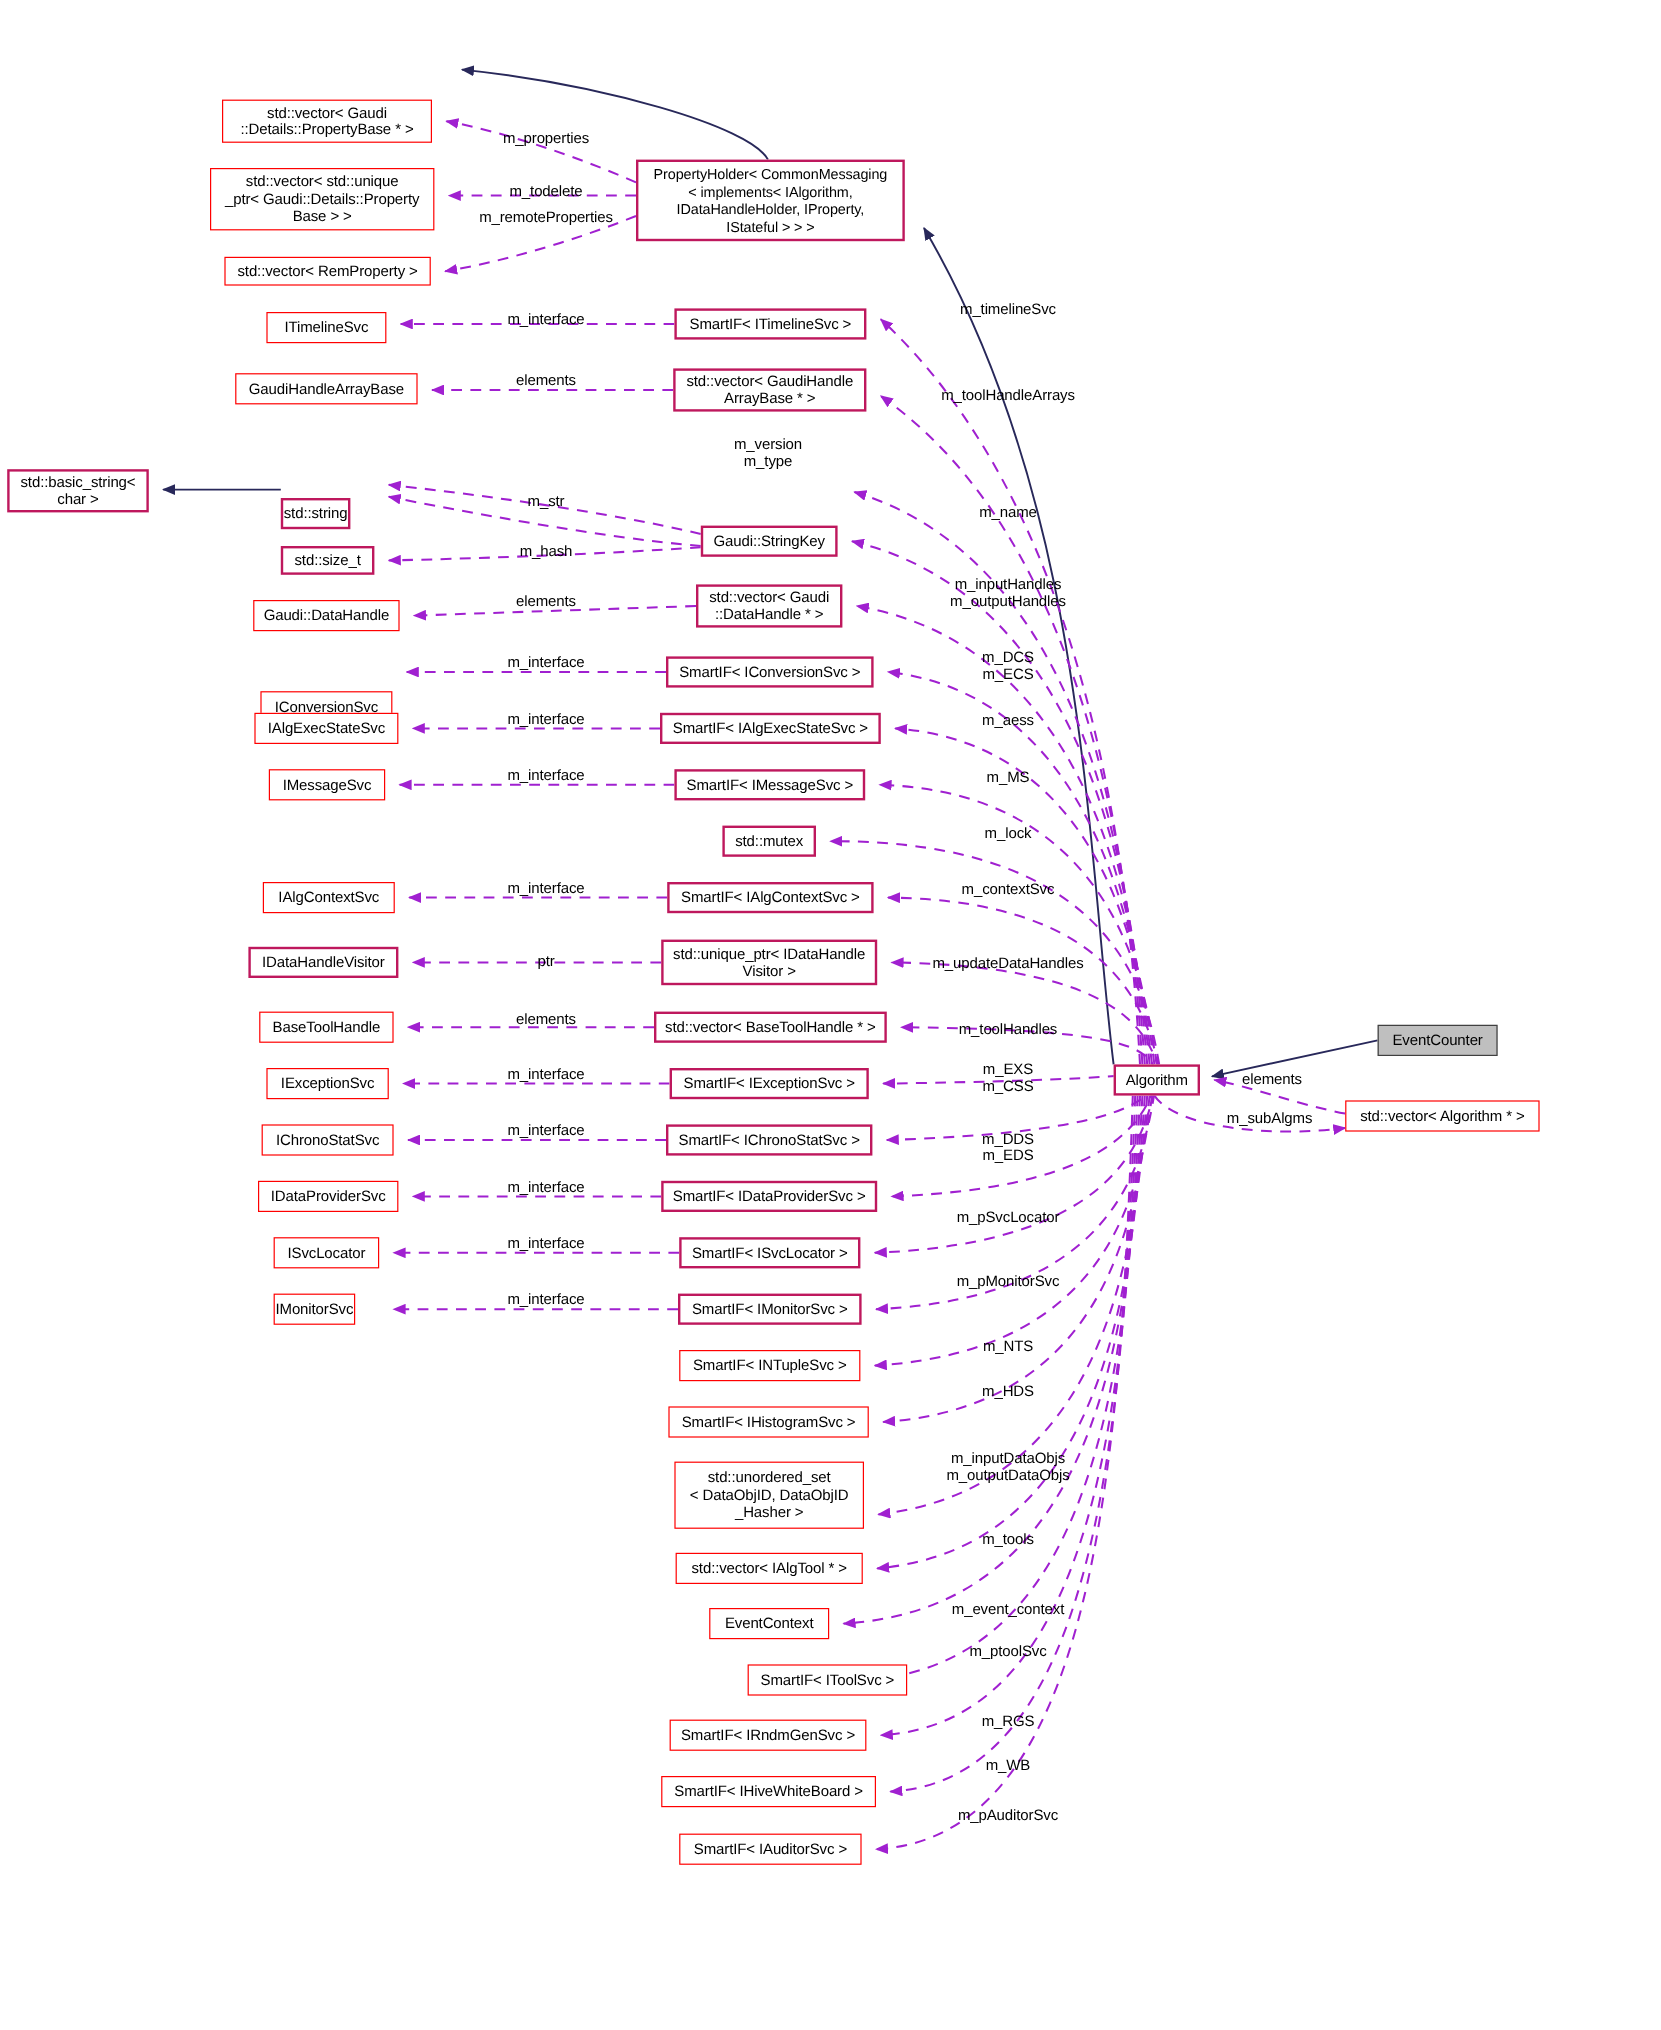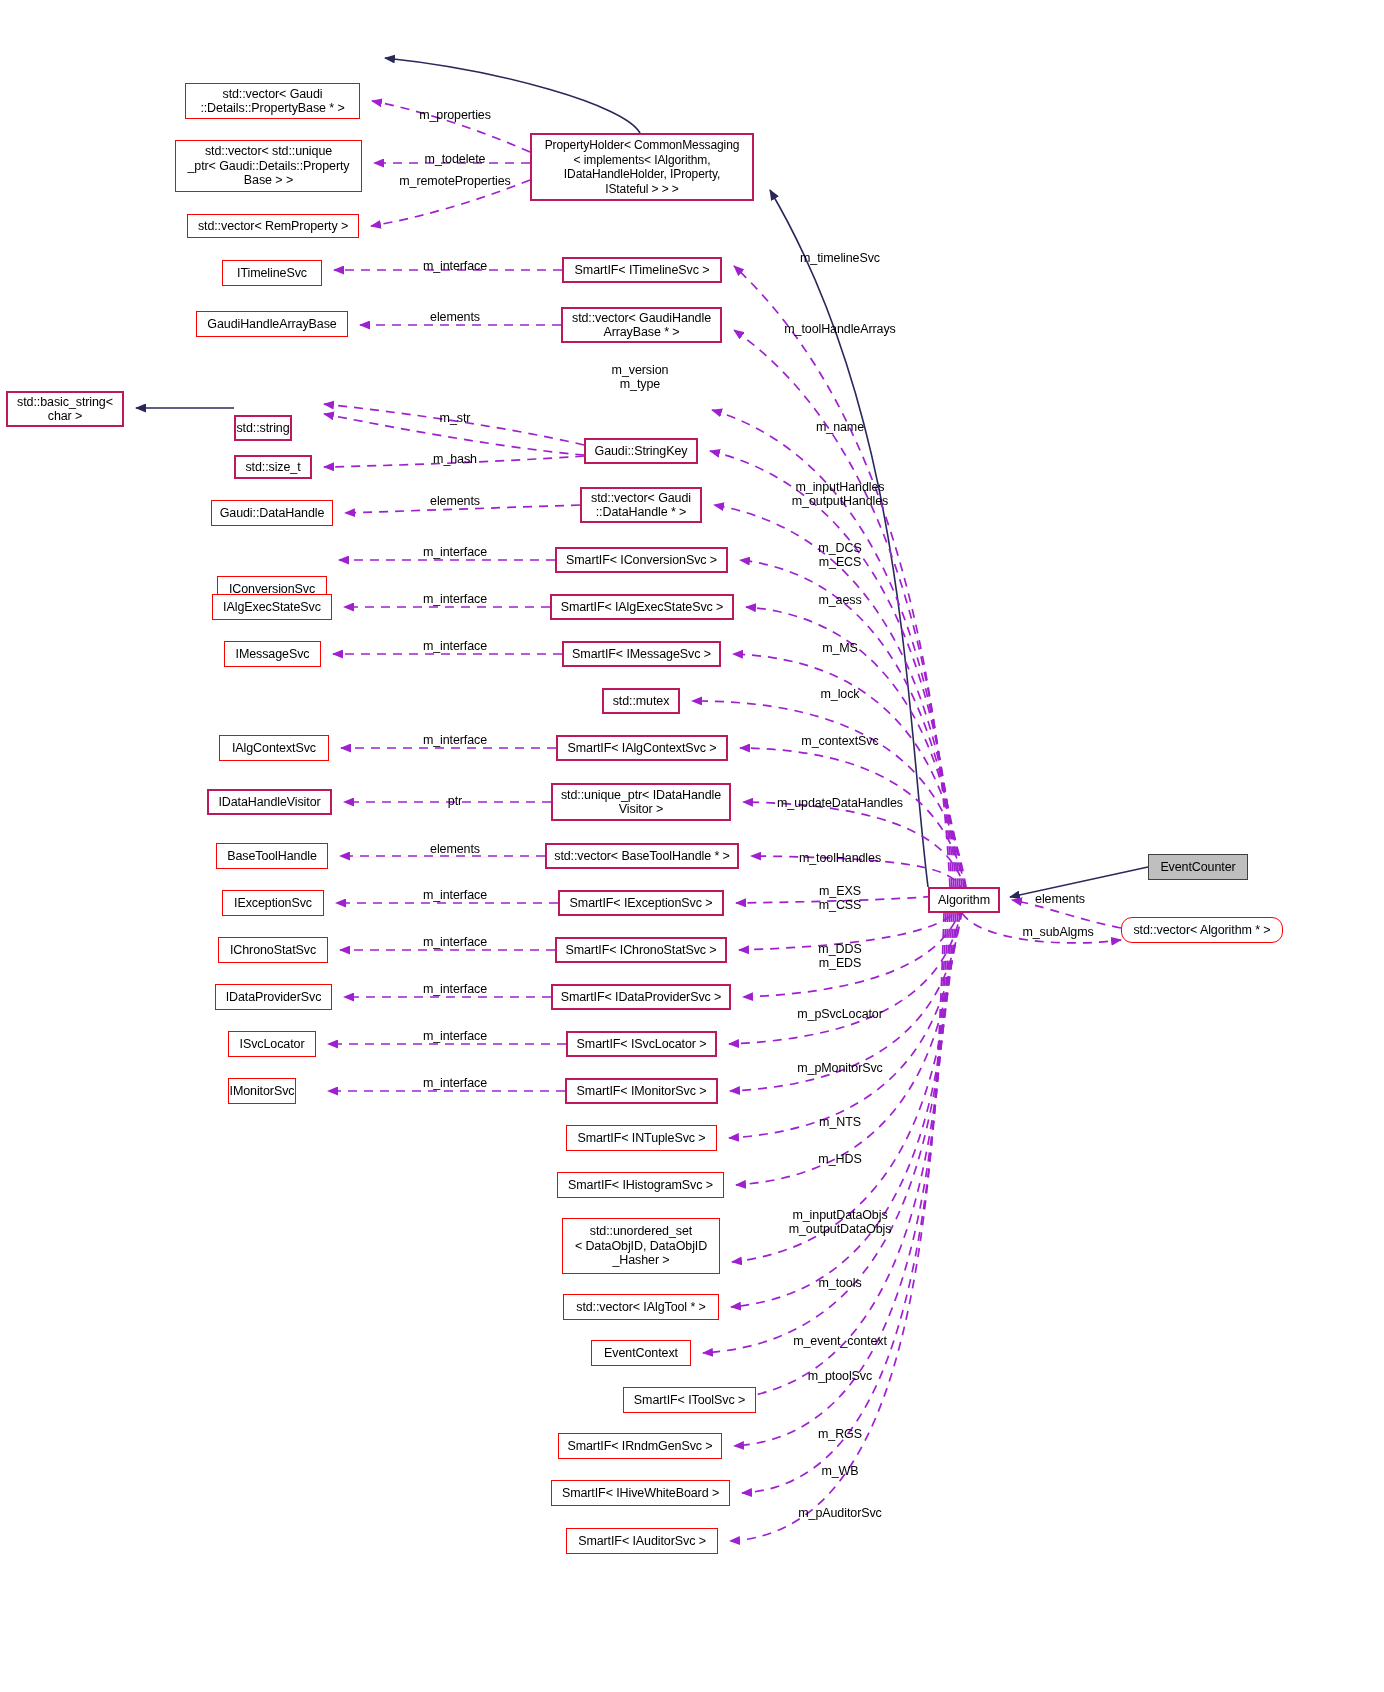--- a/index.html
+++ b/index.html
@@ -242,21 +242,21 @@
   <div class="node red" style="left:558px; top:1433px; width:164px; height:26px;">SmartIF&lt; IRndmGenSvc &gt;</div>
 
   <div class="node red" style="left:551px; top:1480px; width:179px; height:26px;">SmartIF&lt; IHiveWhiteBoard &gt;</div>
 
   <div class="node red" style="left:566px; top:1528px; width:152px; height:26px;">SmartIF&lt; IAuditorSvc &gt;</div>
 
   <div class="node" style="left:928px; top:887px; width:72px; height:26px;">Algorithm</div>
 
   <div class="node current" style="left:1148px; top:854px; width:100px; height:26px;">EventCounter</div>
 
-  <div class="node red" style="left:1121px; top:917px; width:162px; height:26px;border-radius:11px;">std::vector&lt; Algorithm * &gt;</div>
+  <div class="node red" style="left:1121px; top:917px; width:162px; height:26px;">std::vector&lt; Algorithm * &gt;</div>
 
   <div class="edge-label" style="left:455px; top:108px;">m_properties</div>
   <div class="edge-label" style="left:455px; top:152px;">m_todelete</div>
   <div class="edge-label" style="left:455px; top:174px;">m_remoteProperties</div>
   <div class="edge-label" style="left:455px; top:259px;">m_interface</div>
   <div class="edge-label" style="left:455px; top:310px;">elements</div>
   <div class="edge-label" style="left:840px; top:251px;">m_timelineSvc</div>
   <div class="edge-label" style="left:840px; top:322px;">m_toolHandleArrays</div>
   <div class="edge-label" style="left:640px; top:363px;">m_version
 m_type</div>

